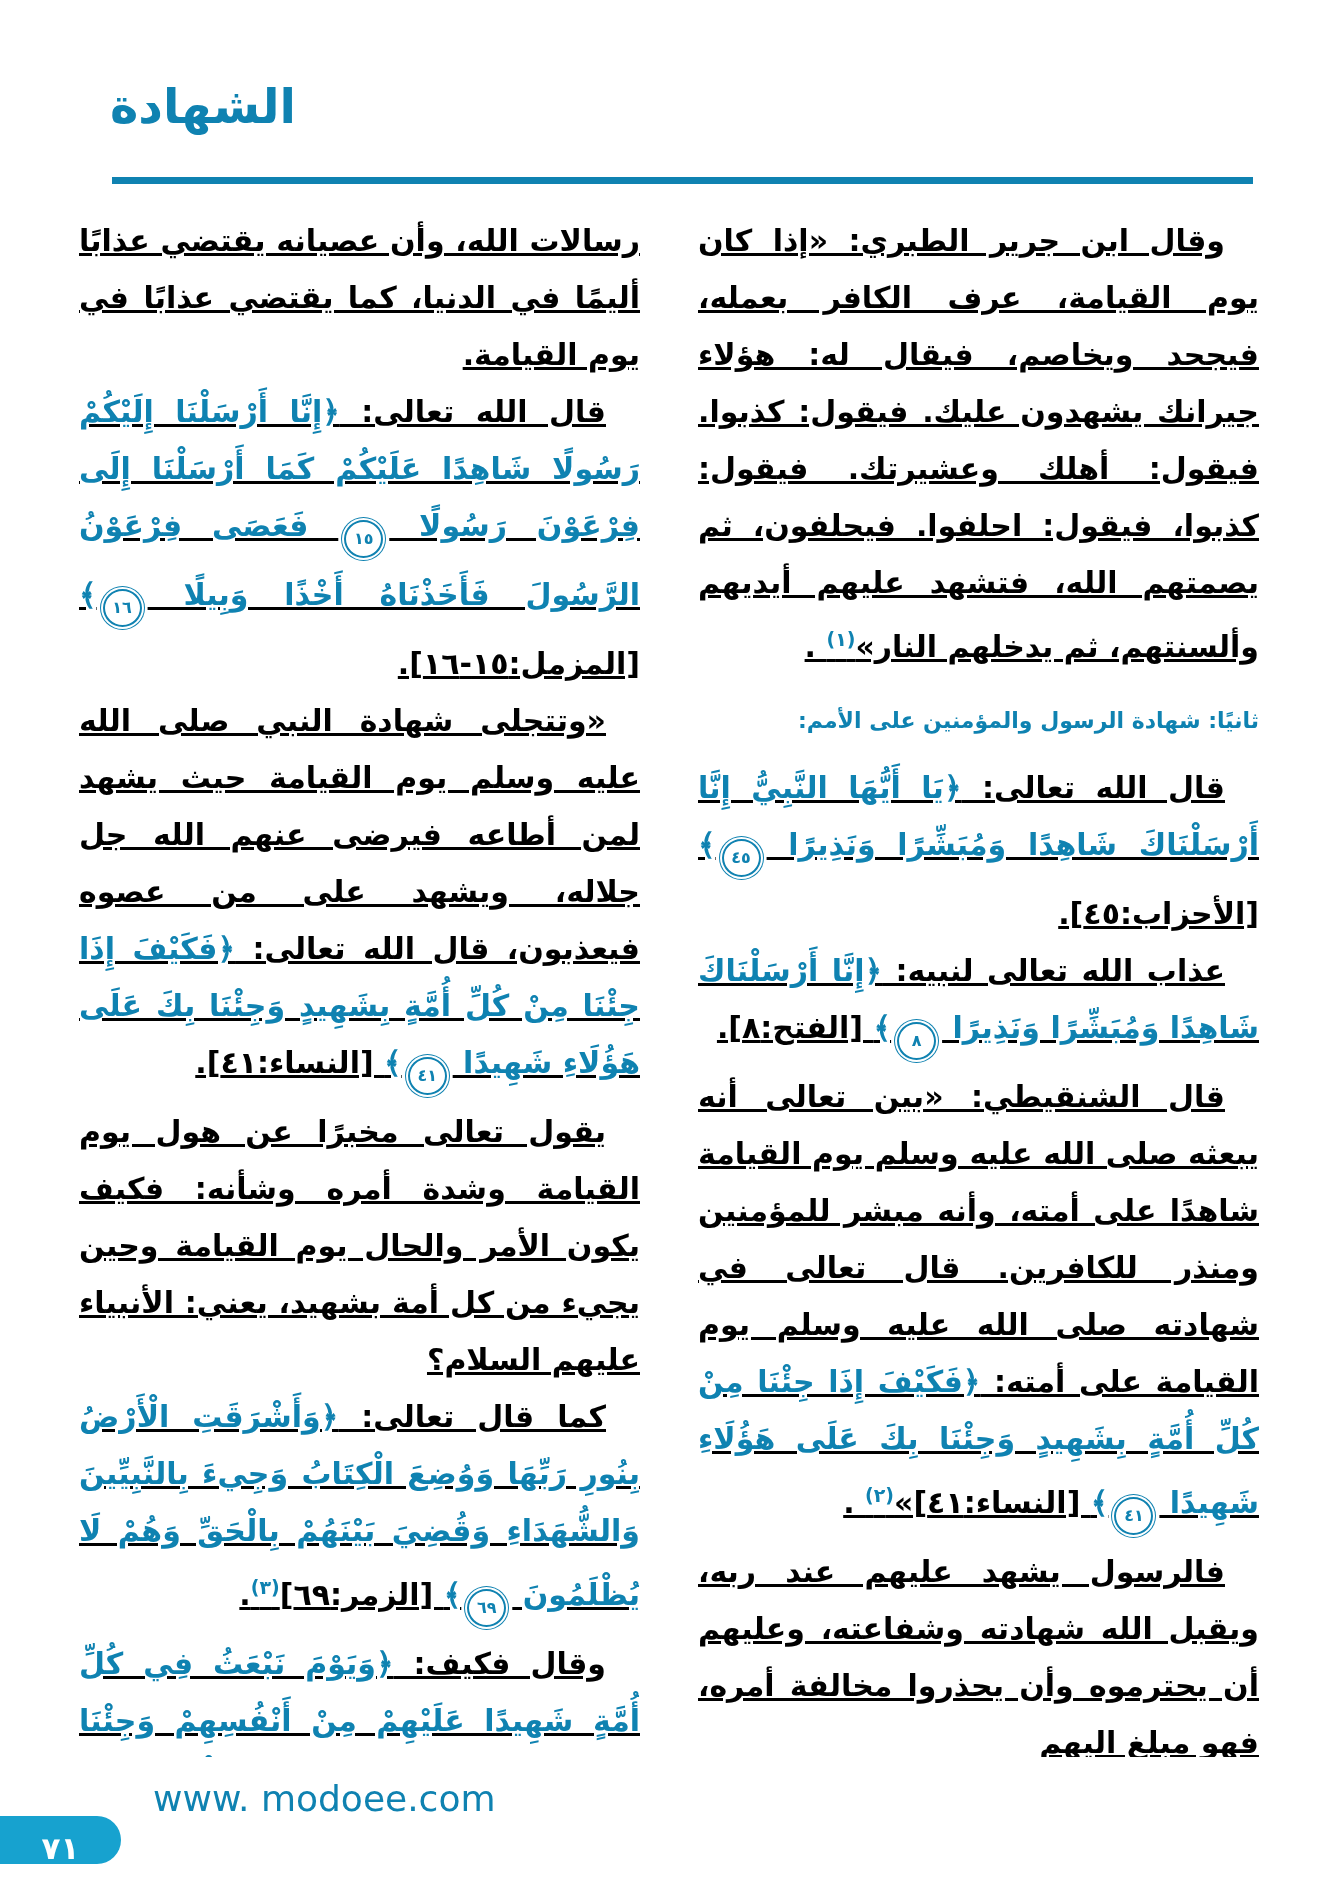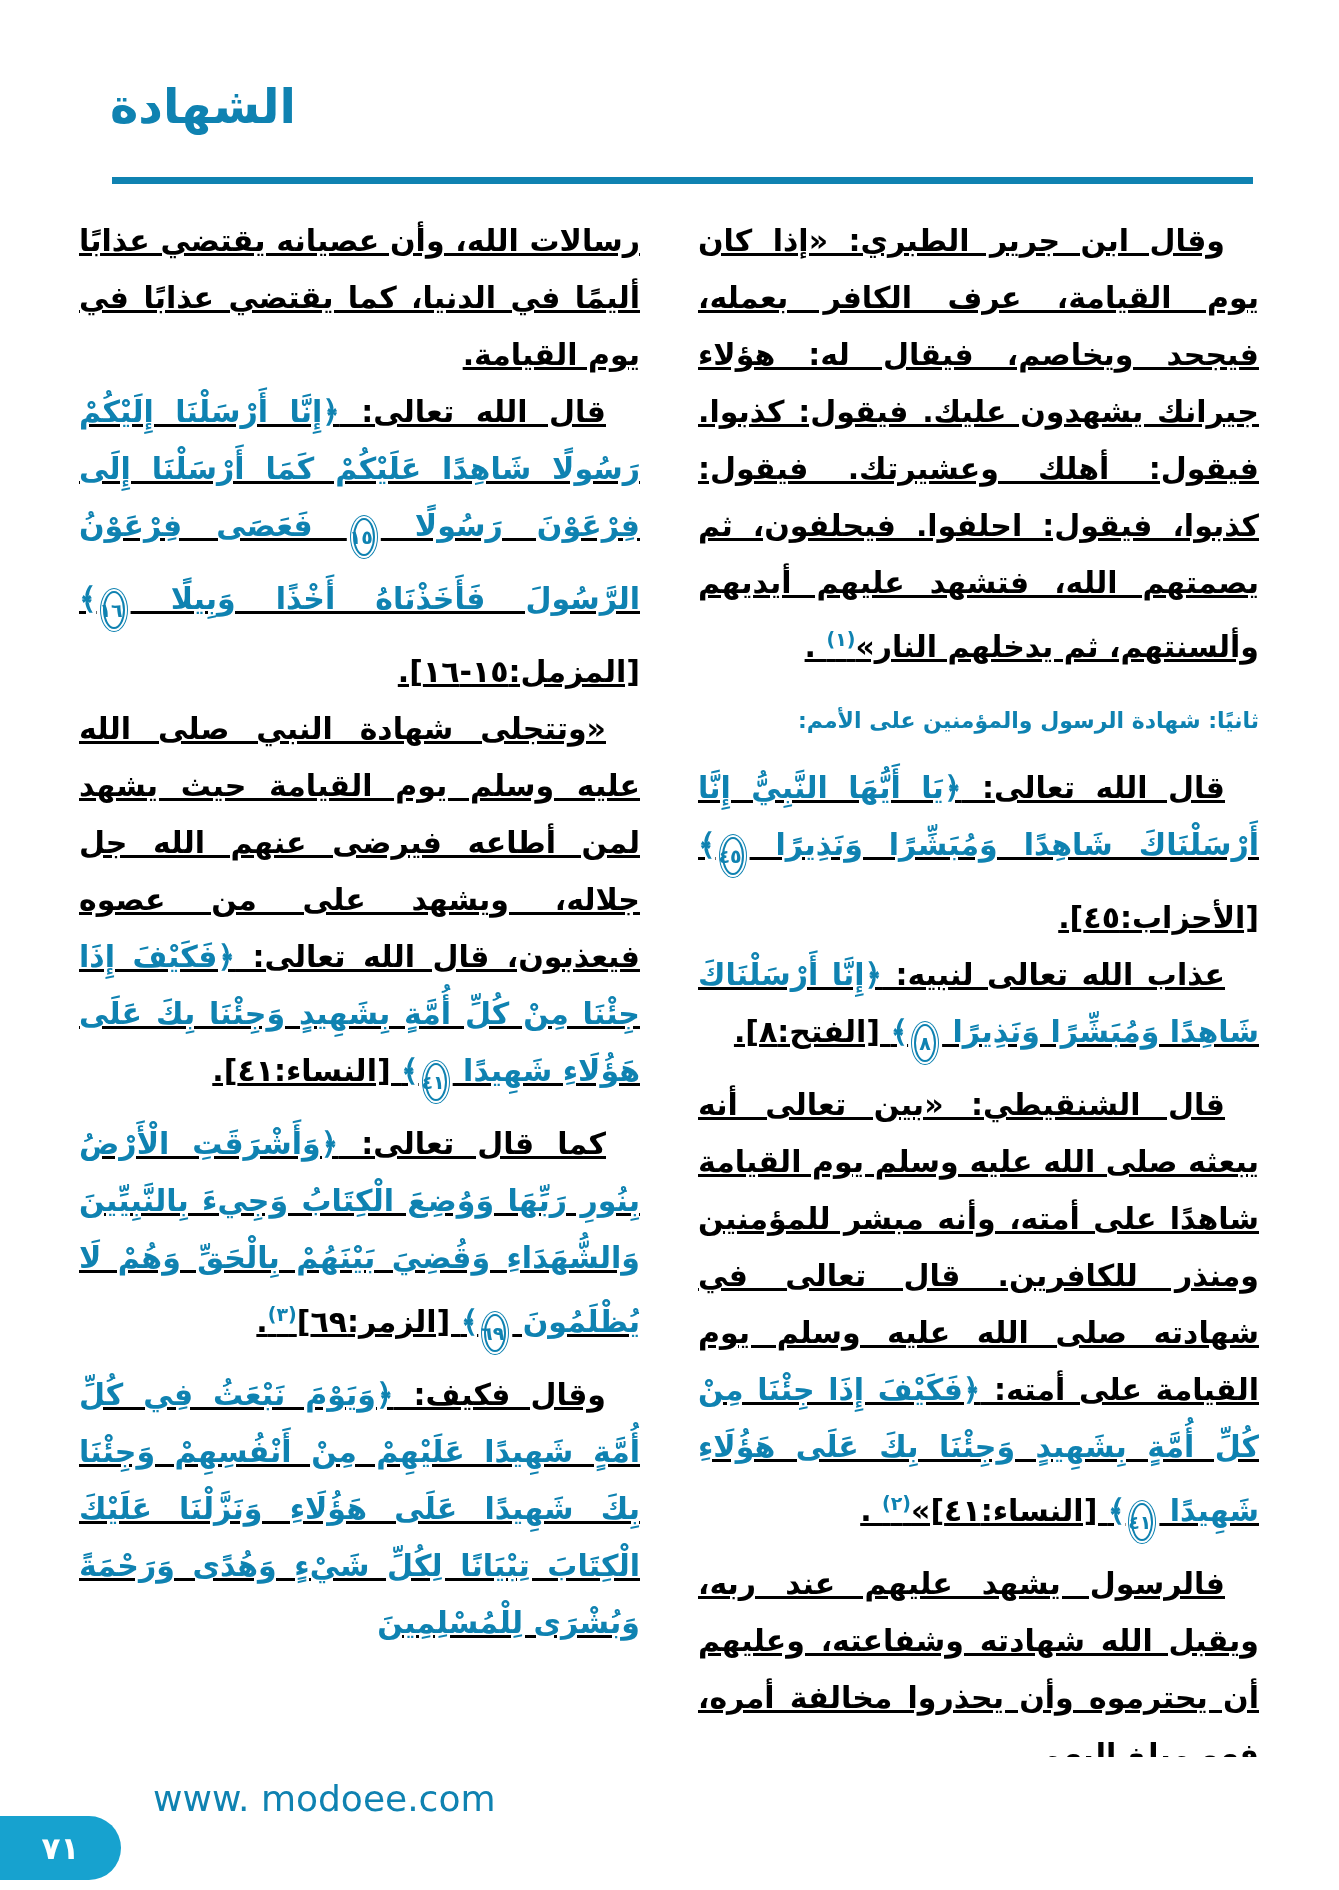--- a/index.html
+++ b/index.html
@@ -52,34 +52,34 @@
   }
   .seg-text  { color: #000; }
   .seg-htext { color: inherit; }
   .seg-quran { color: var(--accent, #0f82b1); }
   .seg-fn {
     color: var(--accent, #0f82b1);
     font-size: 19px; vertical-align: super; font-weight: bold;
   }
   .seg-aya {
     display: inline-block;
-    width: 22px; height: 38px;
+    width: 39px; height: 38px;
     border: 2px solid var(--accent, #0f82b1);
     border-radius: 50%;
     box-shadow: 0 0 0 2px #ffffff, 0 0 0 3px var(--accent, #0f82b1);
     color: var(--accent, #0f82b1);
-    font-size: 19px; line-height: 34px;
+    font-size: 16px; line-height: 34px;
     text-align: center; text-indent: 0;
     vertical-align: -8px;
-    margin: 14px 6px;
+    margin: 8px 6px;
     background: #fff;
   }
   .footer-tab {
     position: absolute; left: 0; top: 1816px;
-    width: 121px; height: 64px;
+    width: 121px; height: 48px;
     background: var(--footer-tab, #17a2cf);
     border-radius: 0 34px 34px 0;
   }
   .footer-tab .page-number {
     display: block; width: 100%; height: 100%;
     color: #ffffff; font-size: 31px; font-weight: bold;
     line-height: 64px; text-align: center;
   }
   .website {
     position: absolute; left: 153px; top: 1778px;
@@ -100,20 +100,21 @@
       <p class="heading"><span class="seg-htext">ثانيًا: شهادة الرسول والمؤمنين على الأمم:</span></p>
       <p class="para"><span class="seg-text">قال الله تعالى: </span><span class="seg-quran">﴿يَا أَيُّهَا النَّبِيُّ إِنَّا أَرْسَلْنَاكَ شَاهِدًا وَمُبَشِّرًا وَنَذِيرًا </span><span class="seg-aya">٤٥</span><span class="seg-quran">﴾</span><span class="seg-text"> [الأحزاب:٤٥].</span></p>
       <p class="para"><span class="seg-text">عذاب الله تعالى لنبيه: </span><span class="seg-quran">﴿إِنَّا أَرْسَلْنَاكَ شَاهِدًا وَمُبَشِّرًا وَنَذِيرًا </span><span class="seg-aya">٨</span><span class="seg-quran">﴾</span><span class="seg-text"> [الفتح:٨].</span></p>
       <p class="para"><span class="seg-text">قال الشنقيطي: «بين تعالى أنه يبعثه صلى الله عليه وسلم يوم القيامة شاهدًا على أمته، وأنه مبشر للمؤمنين ومنذر للكافرين. قال تعالى في شهادته صلى الله عليه وسلم يوم القيامة على أمته: </span><span class="seg-quran">﴿فَكَيْفَ إِذَا جِئْنَا مِنْ كُلِّ أُمَّةٍ بِشَهِيدٍ وَجِئْنَا بِكَ عَلَى هَؤُلَاءِ شَهِيدًا </span><span class="seg-aya">٤١</span><span class="seg-quran">﴾</span><span class="seg-text"> [النساء:٤١]»</span><span class="seg-fn">(٢)</span><span class="seg-text"> .</span></p>
       <p class="para"><span class="seg-text">فالرسول يشهد عليهم عند ربه، ويقبل الله شهادته وشفاعته، وعليهم أن يحترموه وأن يحذروا مخالفة أمره، فهو مبلغ اليهم</span></p>
     </div>
   <div class="col">
       <p class="para no-indent"><span class="seg-text">رسالات الله، وأن عصيانه يقتضي عذابًا أليمًا في الدنيا، كما يقتضي عذابًا في يوم القيامة.</span></p>
       <p class="para"><span class="seg-text">قال الله تعالى: </span><span class="seg-quran">﴿إِنَّا أَرْسَلْنَا إِلَيْكُمْ رَسُولًا شَاهِدًا عَلَيْكُمْ كَمَا أَرْسَلْنَا إِلَى فِرْعَوْنَ رَسُولًا </span><span class="seg-aya">١٥</span><span class="seg-quran"> فَعَصَى فِرْعَوْنُ الرَّسُولَ فَأَخَذْنَاهُ أَخْذًا وَبِيلًا </span><span class="seg-aya">١٦</span><span class="seg-quran">﴾</span><span class="seg-text"> [المزمل:١٥-١٦].</span></p>
       <p class="para"><span class="seg-text">«وتتجلى شهادة النبي صلى الله عليه وسلم يوم القيامة حيث يشهد لمن أطاعه فيرضى عنهم الله جل جلاله، ويشهد على من عصوه فيعذبون، قال الله تعالى: </span><span class="seg-quran">﴿فَكَيْفَ إِذَا جِئْنَا مِنْ كُلِّ أُمَّةٍ بِشَهِيدٍ وَجِئْنَا بِكَ عَلَى هَؤُلَاءِ شَهِيدًا </span><span class="seg-aya">٤١</span><span class="seg-quran">﴾</span><span class="seg-text"> [النساء:٤١].</span></p>
+      <p class="para"><span class="seg-text">يقول تعالى مخبرًا عن هول يوم القيامة وشدة أمره وشأنه: فكيف يكون الأمر والحال يوم القيامة وحين يجيء من كل أمة بشهيد، يعني: الأنبياء عليهم السلام؟</span></p>
       <p class="para"><span class="seg-text">كما قال تعالى: </span><span class="seg-quran">﴿وَأَشْرَقَتِ الْأَرْضُ بِنُورِ رَبِّهَا وَوُضِعَ الْكِتَابُ وَجِيءَ بِالنَّبِيِّينَ وَالشُّهَدَاءِ وَقُضِيَ بَيْنَهُمْ بِالْحَقِّ وَهُمْ لَا يُظْلَمُونَ </span><span class="seg-aya">٦٩</span><span class="seg-quran">﴾</span><span class="seg-text"> [الزمر:٦٩]</span><span class="seg-fn">(٣)</span><span class="seg-text">.</span></p>
       <p class="para"><span class="seg-text">وقال فكيف: </span><span class="seg-quran">﴿وَيَوْمَ نَبْعَثُ فِي كُلِّ أُمَّةٍ شَهِيدًا عَلَيْهِمْ مِنْ أَنْفُسِهِمْ وَجِئْنَا بِكَ شَهِيدًا عَلَى هَؤُلَاءِ وَنَزَّلْنَا عَلَيْكَ الْكِتَابَ تِبْيَانًا لِكُلِّ شَيْءٍ وَهُدًى وَرَحْمَةً وَبُشْرَى لِلْمُسْلِمِينَ </span></p>
     </div>
 </div>
 
 <div class="footer-tab">
   <span class="page-number">٧١</span>
 </div>
 <div class="website">www. modoee.com</div>
 

